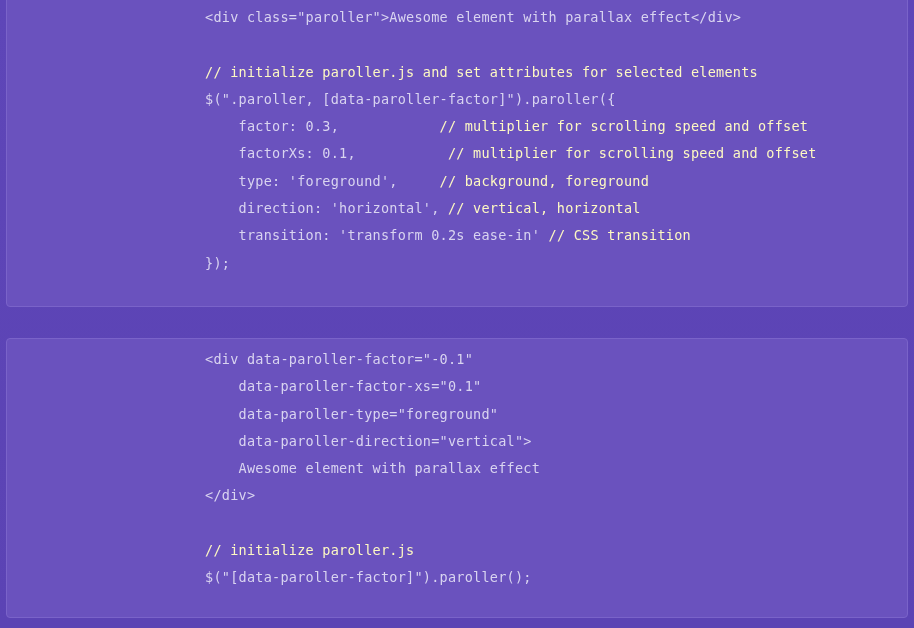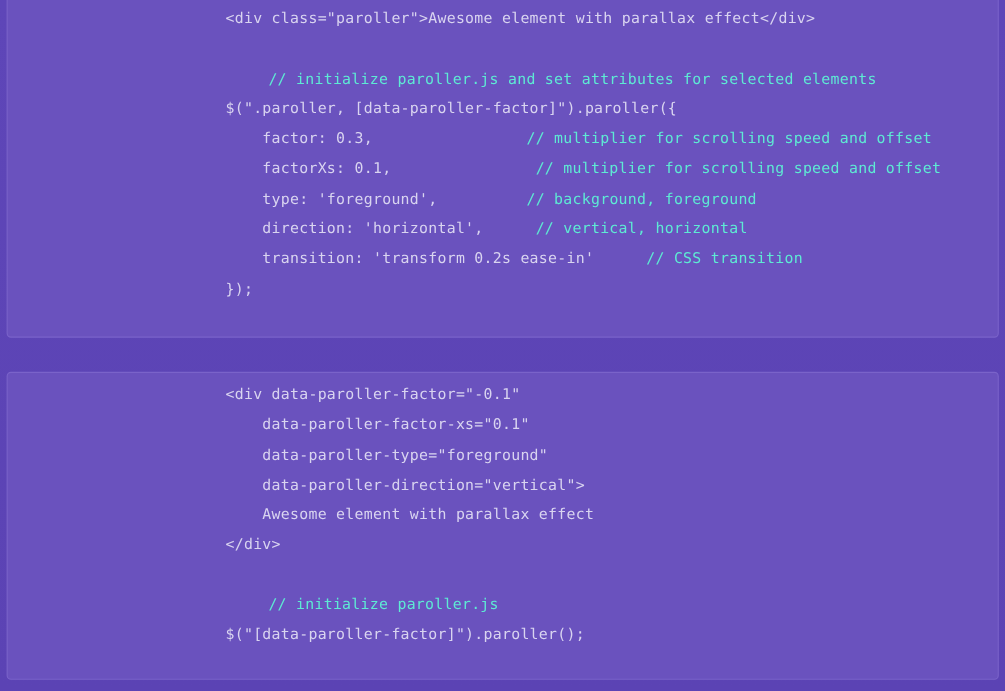--- a/index.html
+++ b/index.html
@@ -43,21 +43,21 @@
     font-size: 13.5px;
     line-height: 27.3px;
     color: #d9d4f0;
     white-space: pre;
     letter-spacing: 0.25px;
   }
   #block-1 pre.code { padding: 15px 0 0 198px; }
   #block-2 pre.code { padding: 7px 0 0 198px; }
 
   .ln { display: block; height: 27.3px; }
-  .cmt { color: #5eead4; margin-left: 39px; }
+  .cmt { color: #fef9c3; }
   .txt { color: #d9d4f0; }
 </style>
 </head>
 <body style="background: rgb(93, 69, 183);">
 
 <div id="page">
 
   <section class="code-block" id="block-1">
     <pre class="code"><span class="ln"><span class="txt">&lt;div class="paroller"&gt;Awesome element with parallax effect&lt;/div&gt;</span></span><span class="ln">&nbsp;</span><span class="ln"><span class="cmt">// initialize paroller.js and set attributes for selected elements</span></span><span class="ln"><span class="txt">$(".paroller, [data-paroller-factor]").paroller({</span></span><span class="ln"><span class="txt">    factor: 0.3,            </span><span class="cmt">// multiplier for scrolling speed and offset</span></span><span class="ln"><span class="txt">    factorXs: 0.1,           </span><span class="cmt">// multiplier for scrolling speed and offset</span></span><span class="ln"><span class="txt">    type: 'foreground',     </span><span class="cmt">// background, foreground</span></span><span class="ln"><span class="txt">    direction: 'horizontal', </span><span class="cmt">// vertical, horizontal</span></span><span class="ln"><span class="txt">    transition: 'transform 0.2s ease-in' </span><span class="cmt">// CSS transition</span></span><span class="ln"><span class="txt">});</span></span></pre>
   </section>

